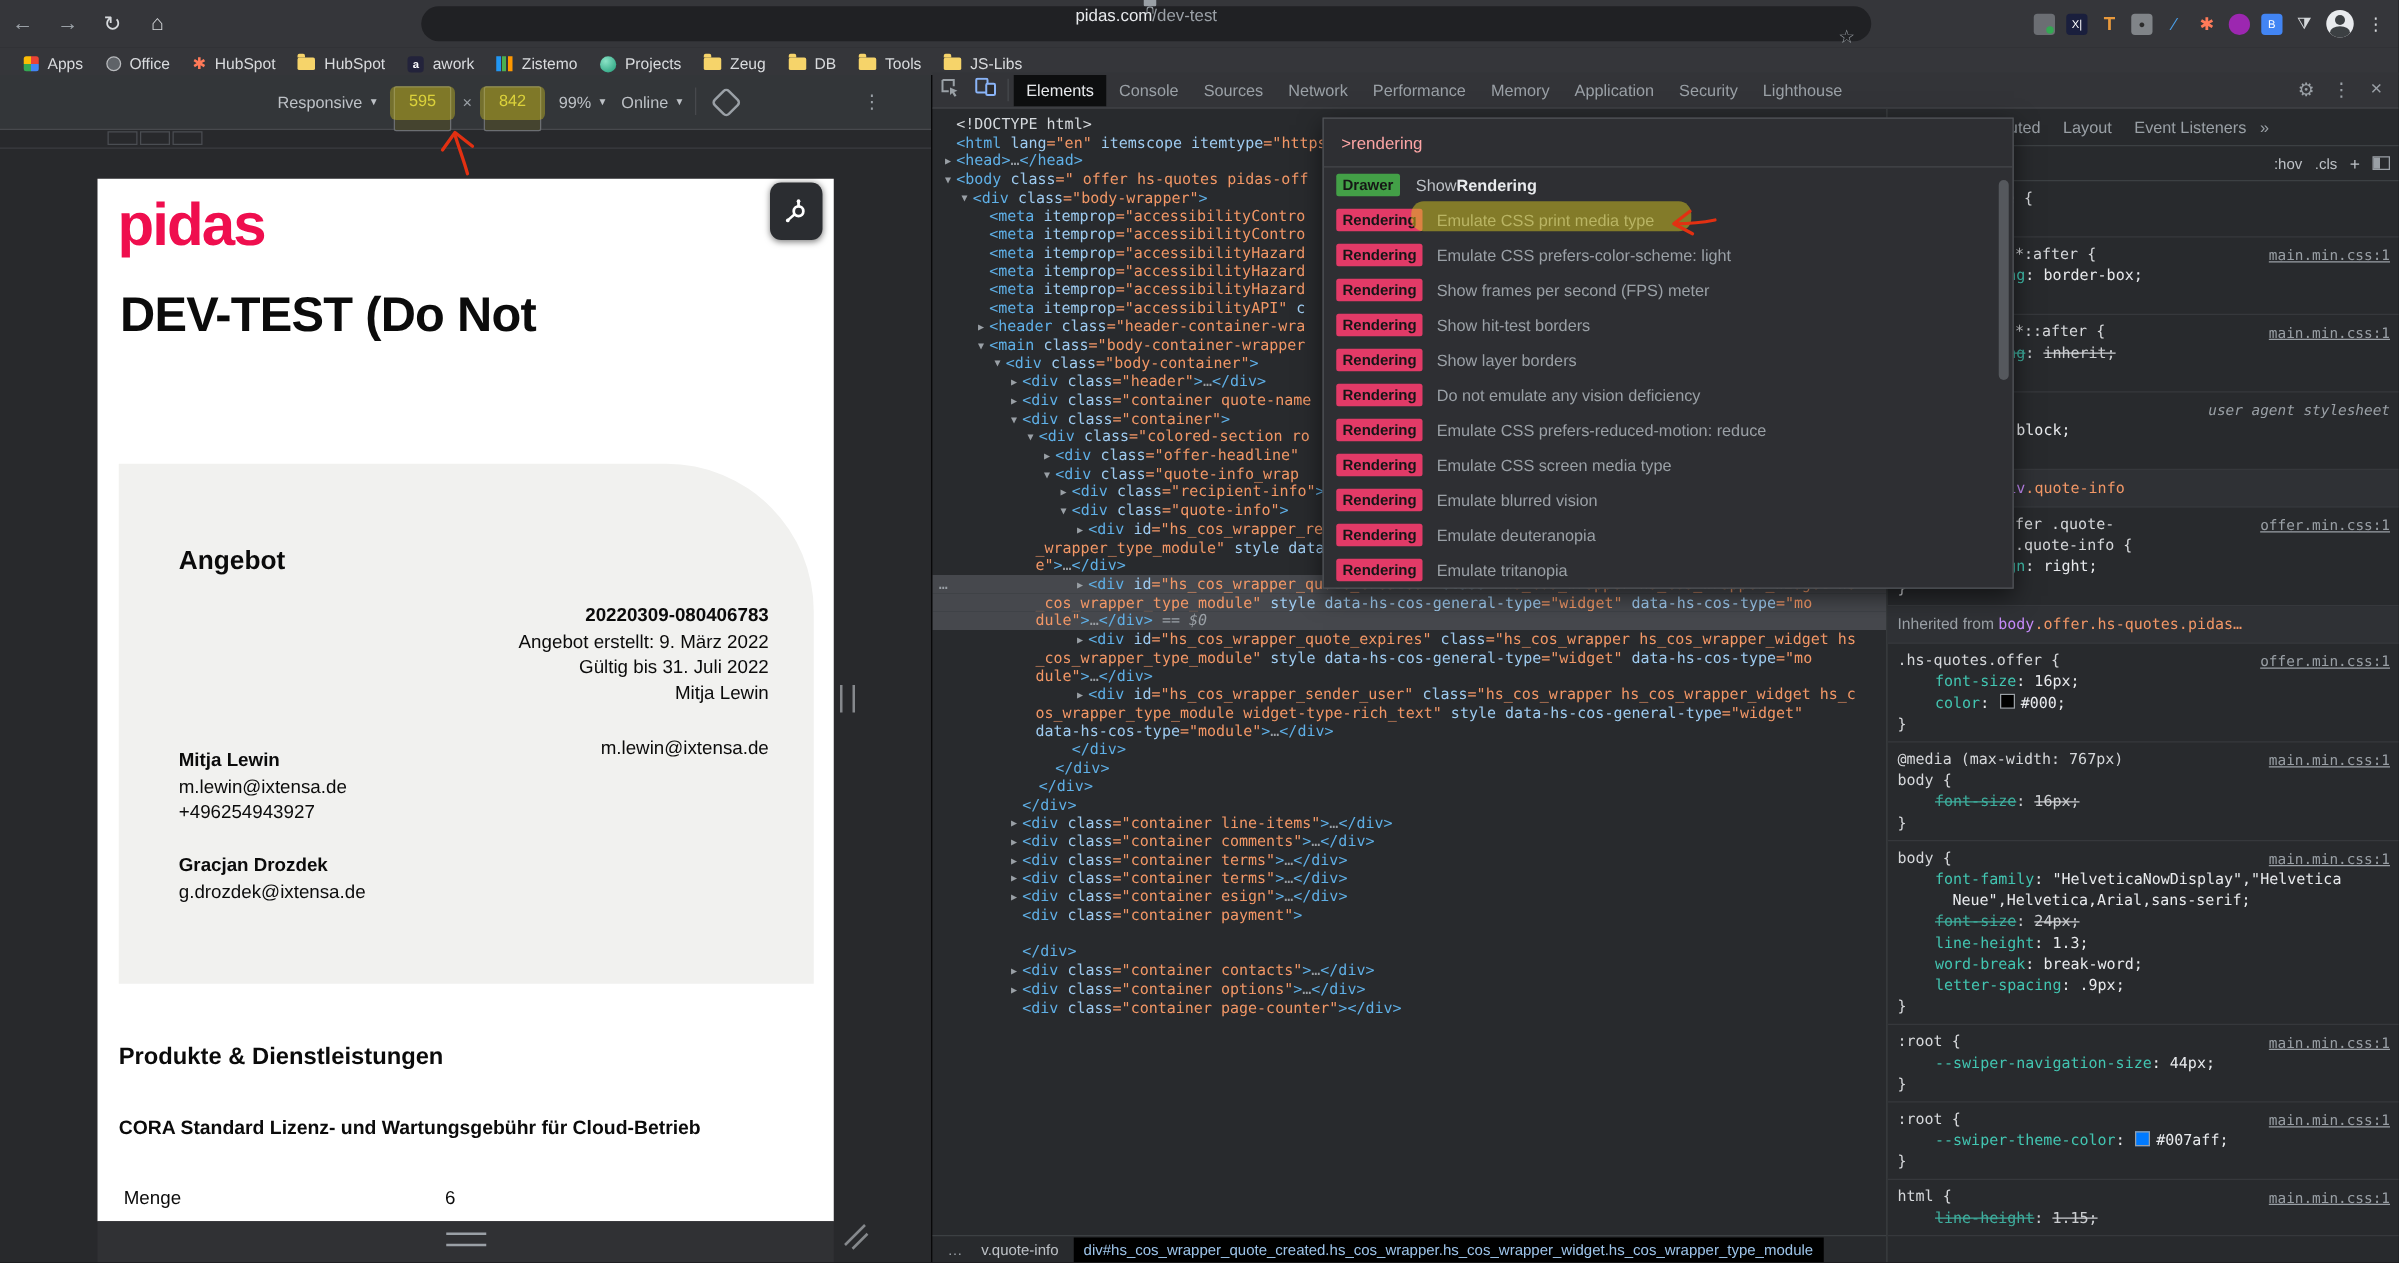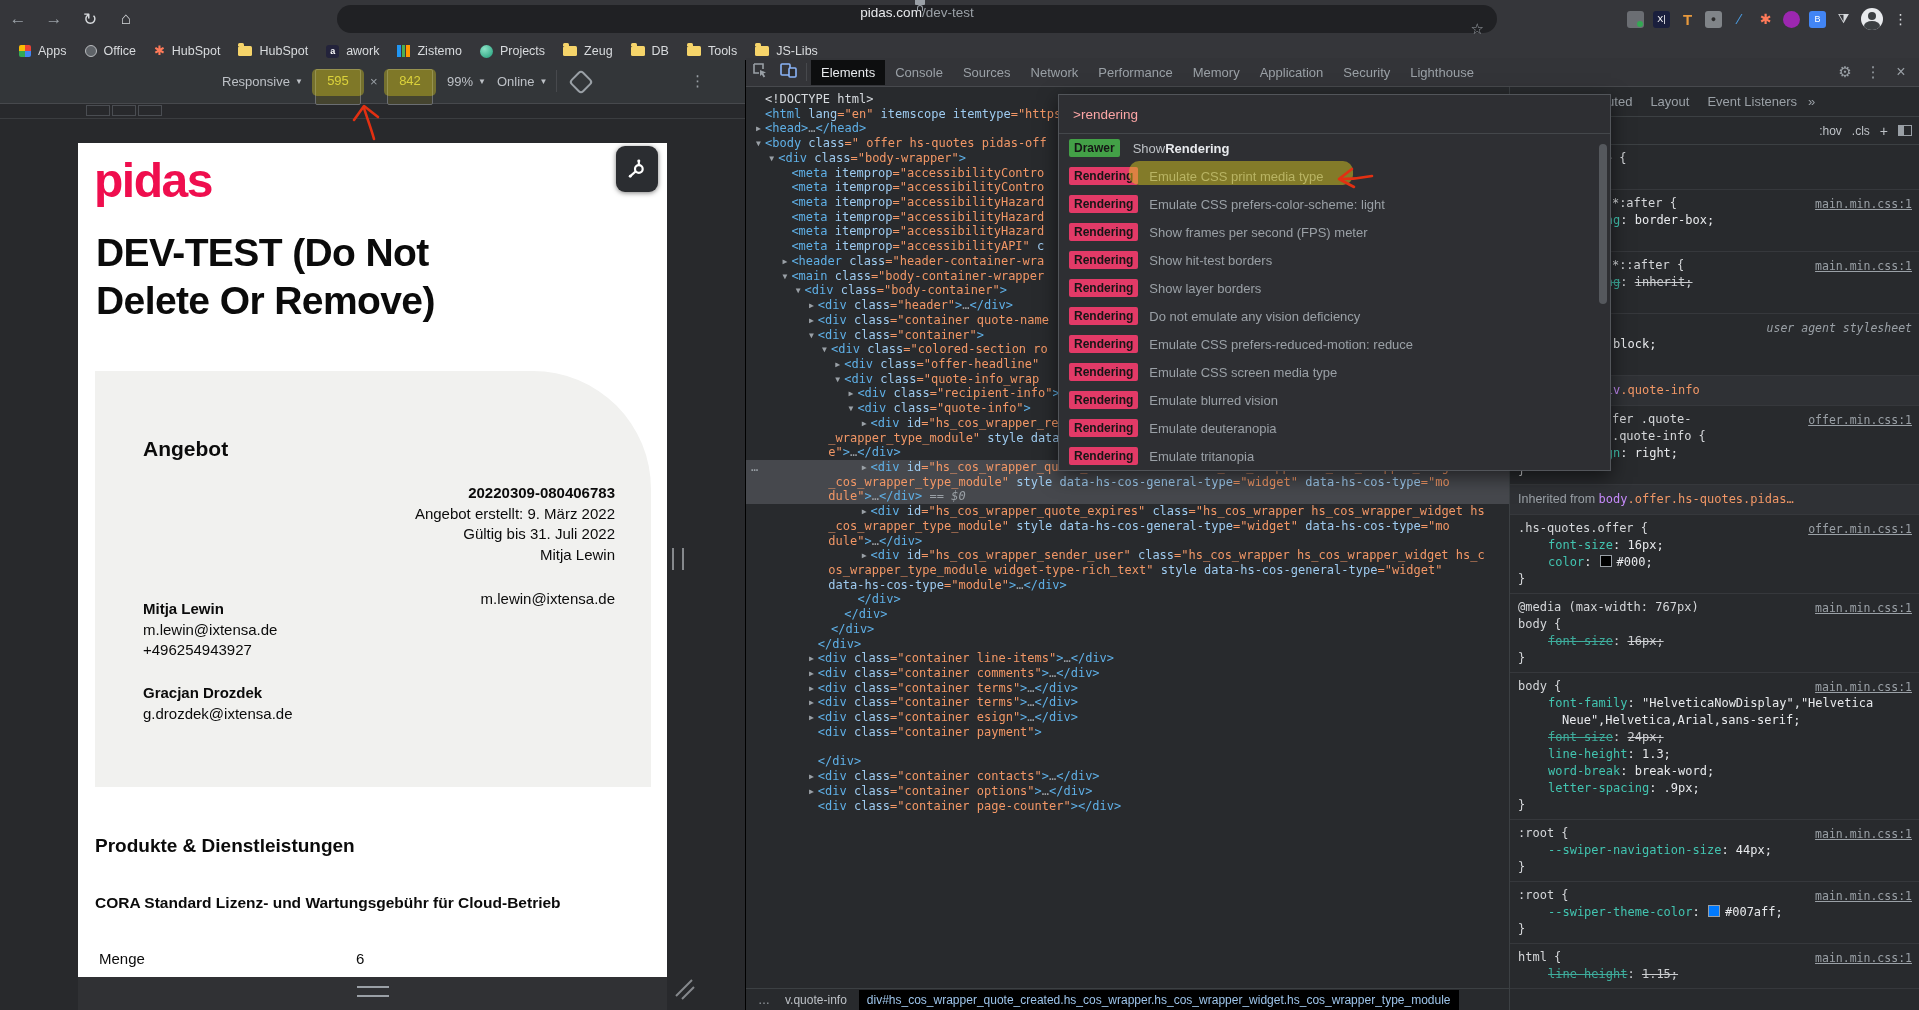--- a/index.html
+++ b/index.html
@@ -218,21 +218,20 @@
   <div class="ruler">
     <div class="rulerbox" style="left:86px"></div>
     <div class="rulerbox" style="left:112px"></div>
     <div class="rulerbox" style="left:138px"></div>
   </div>
 
   <div class="vp-page">
     <div class="pg-logo">pidas</div>
     <div class="pg-h1">
         <div class="">DEV-TEST (Do Not</div>
-        <div class="">Delete Or Remove)</div>
       </div>
     <div class="pg-gray"></div>
     <div class="q-title">Angebot</div>
     <div class="q-meta">
         <div class="">20220309-080406783</div>
         <div class="">Angebot erstellt: 9. März 2022</div>
         <div class="">Gültig bis 31. Juli 2022</div>
         <div class="">Mitja Lewin</div>
       </div>
     <div class="q-email">m.lewin@ixtensa.de</div>

